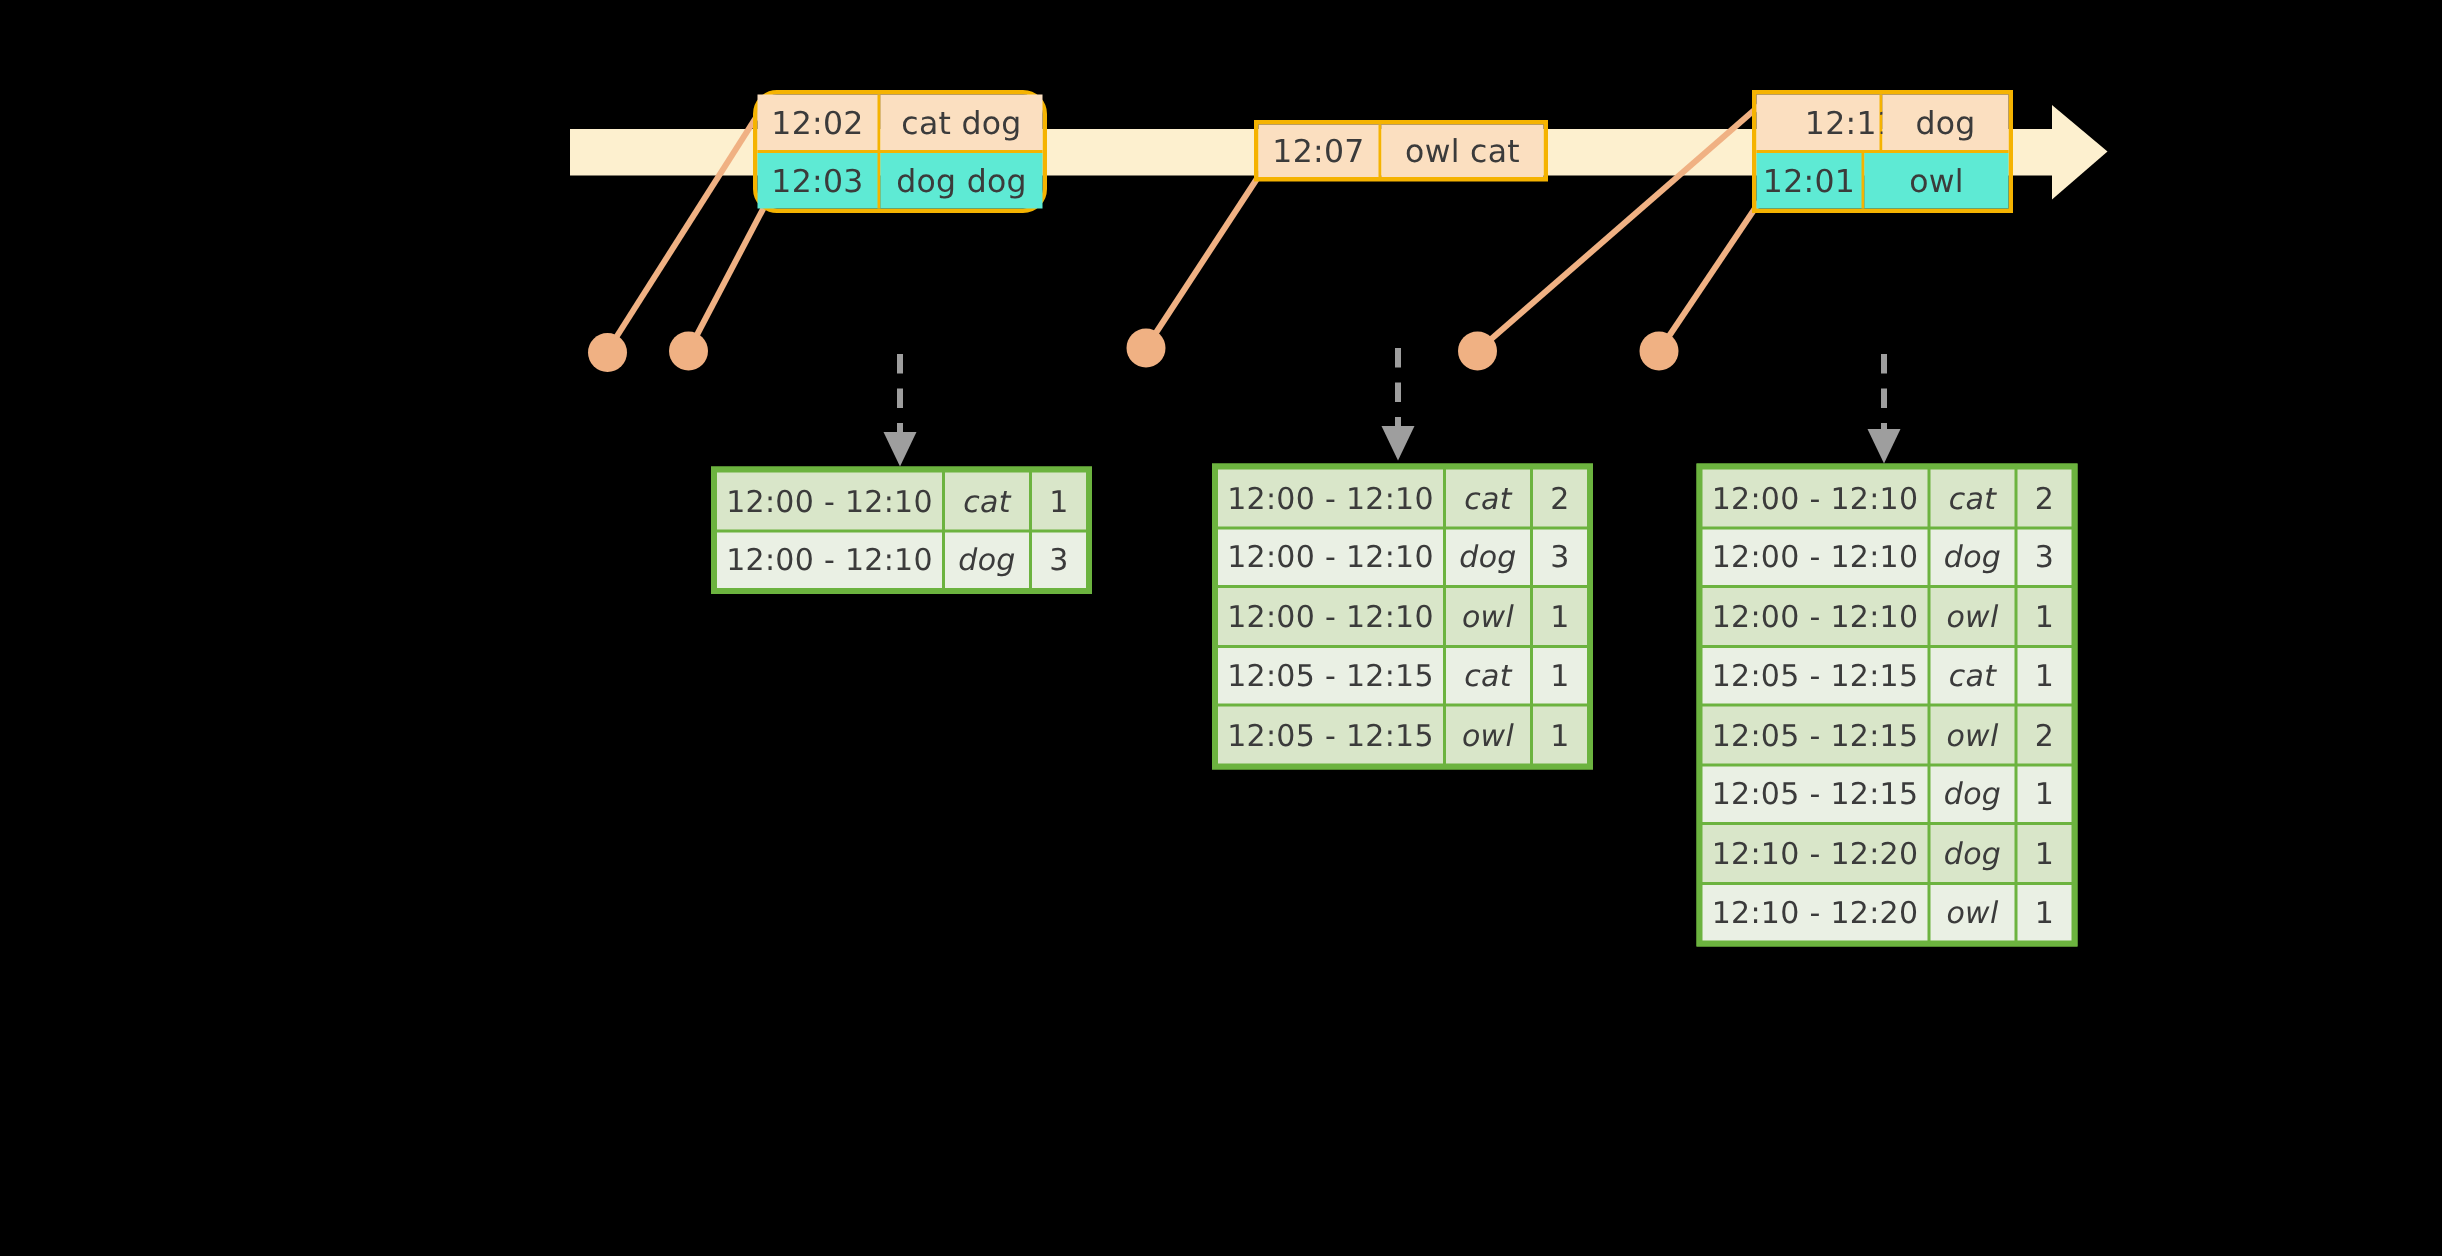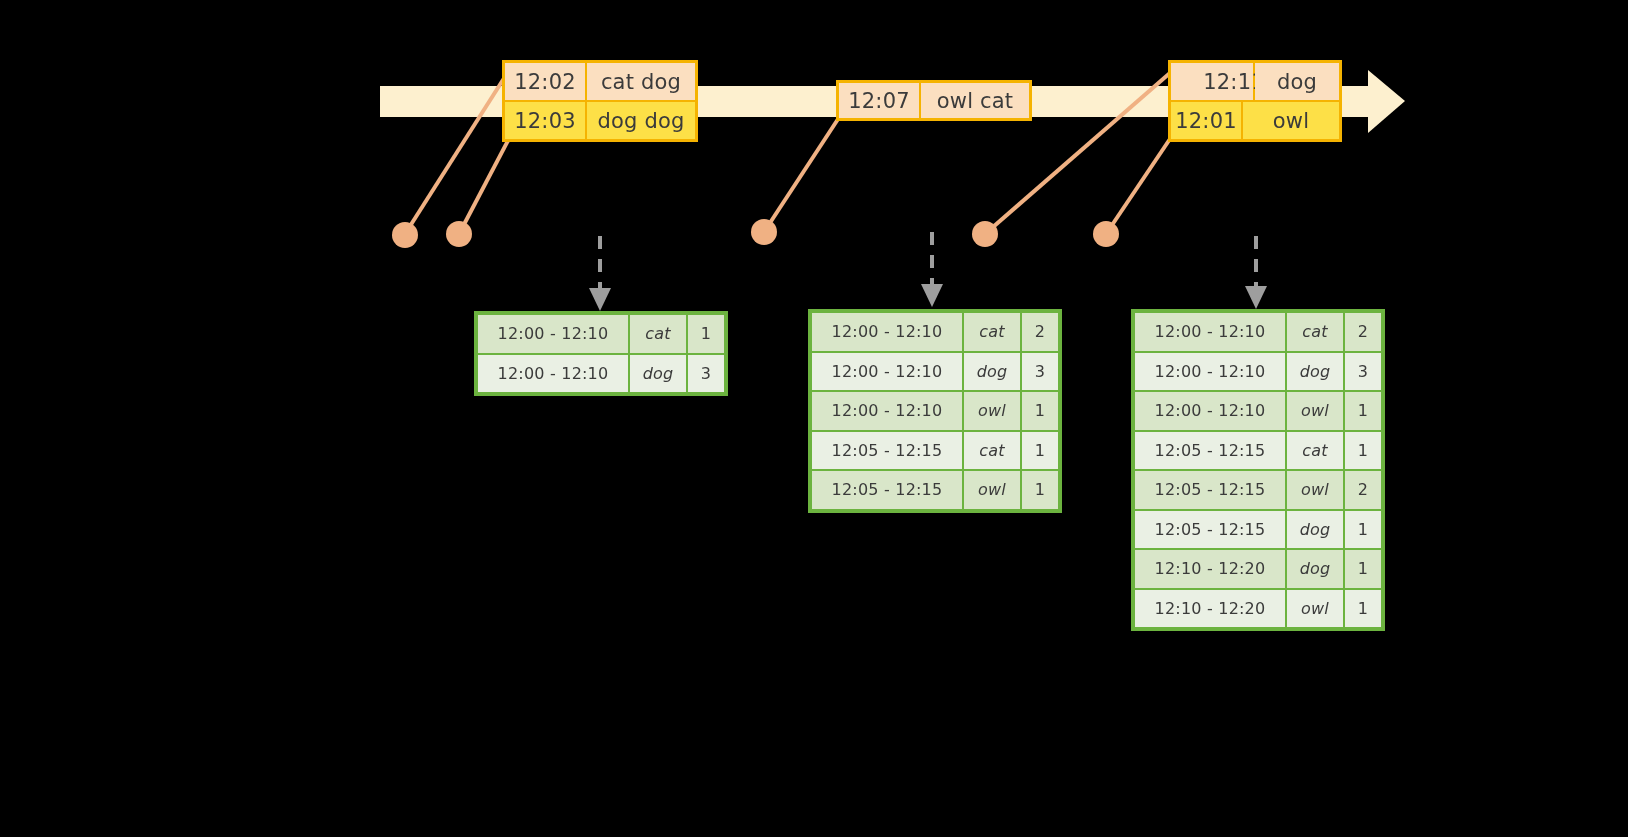--- a/index.html
+++ b/index.html
@@ -55,21 +55,21 @@
     display: flex;
     align-items: center;
     justify-content: center;
     box-sizing: border-box;
     color: #3b3b3b;
     font-size: 21px;
     letter-spacing: .2px;
     flex: 1;
   }
   .shade-a { background: #fbdfc0; }
-  .shade-b { background: #fde047; }
+  .shade-b { background: #5eead4; }
 
   
   .result-table {
     position: absolute;
     border: 4px solid #6cb33f;
     box-sizing: border-box;
     background: #6cb33f;
     display: flex;
     flex-direction: column;
     z-index: 4;
@@ -78,21 +78,21 @@
     display: flex;
     height: 37.5px;
   }
   .res-row + .res-row { margin-top: 2px; }
   .res-cell {
     display: flex;
     align-items: center;
     justify-content: center;
     box-sizing: border-box;
     color: #3b3b3b;
-    font-size: 16px;
+    font-size: 20px;
     letter-spacing: .2px;
   }
   .res-cell + .res-cell { margin-left: 2px; }
   .rowdark  .res-cell { background: #d9e6c9; }
   .rowlight .res-cell { background: #eaf0e4; }
   .c-window { width: 150px; }
   .c-word   { width: 56px; font-style: italic; }
   .c-count  { width: 36px; }
 </style>
 </head>
@@ -128,21 +128,21 @@
       <line x1="932" y1="232" x2="932" y2="286"></line>
       <line x1="1256" y1="236" x2="1256" y2="288"></line>
     </g>
     <g fill="#9e9e9e">
       <polygon points="589,288 611,288 600,311"></polygon>
       <polygon points="921,284 943,284 932,307"></polygon>
       <polygon points="1245,286 1267,286 1256,309"></polygon>
     </g>
   </svg>
 
-  <div class="event-box" style="left:502px; top:60px; width:196px; height:82px;">
+  <div class="event-box" style="left:502px; top:60px; width:196px; height:82px;border-radius:16px;">
     <div class="event-row">
       <div class="event-time shade-a c-evt-time" style="width:82px;">12:02</div>
       <div class="event-words shade-a">cat dog</div>
     </div>
     <div class="event-row">
       <div class="event-time shade-b" style="width:82px;">12:03</div>
       <div class="event-words shade-b">dog dog</div>
     </div>
   </div>
 

